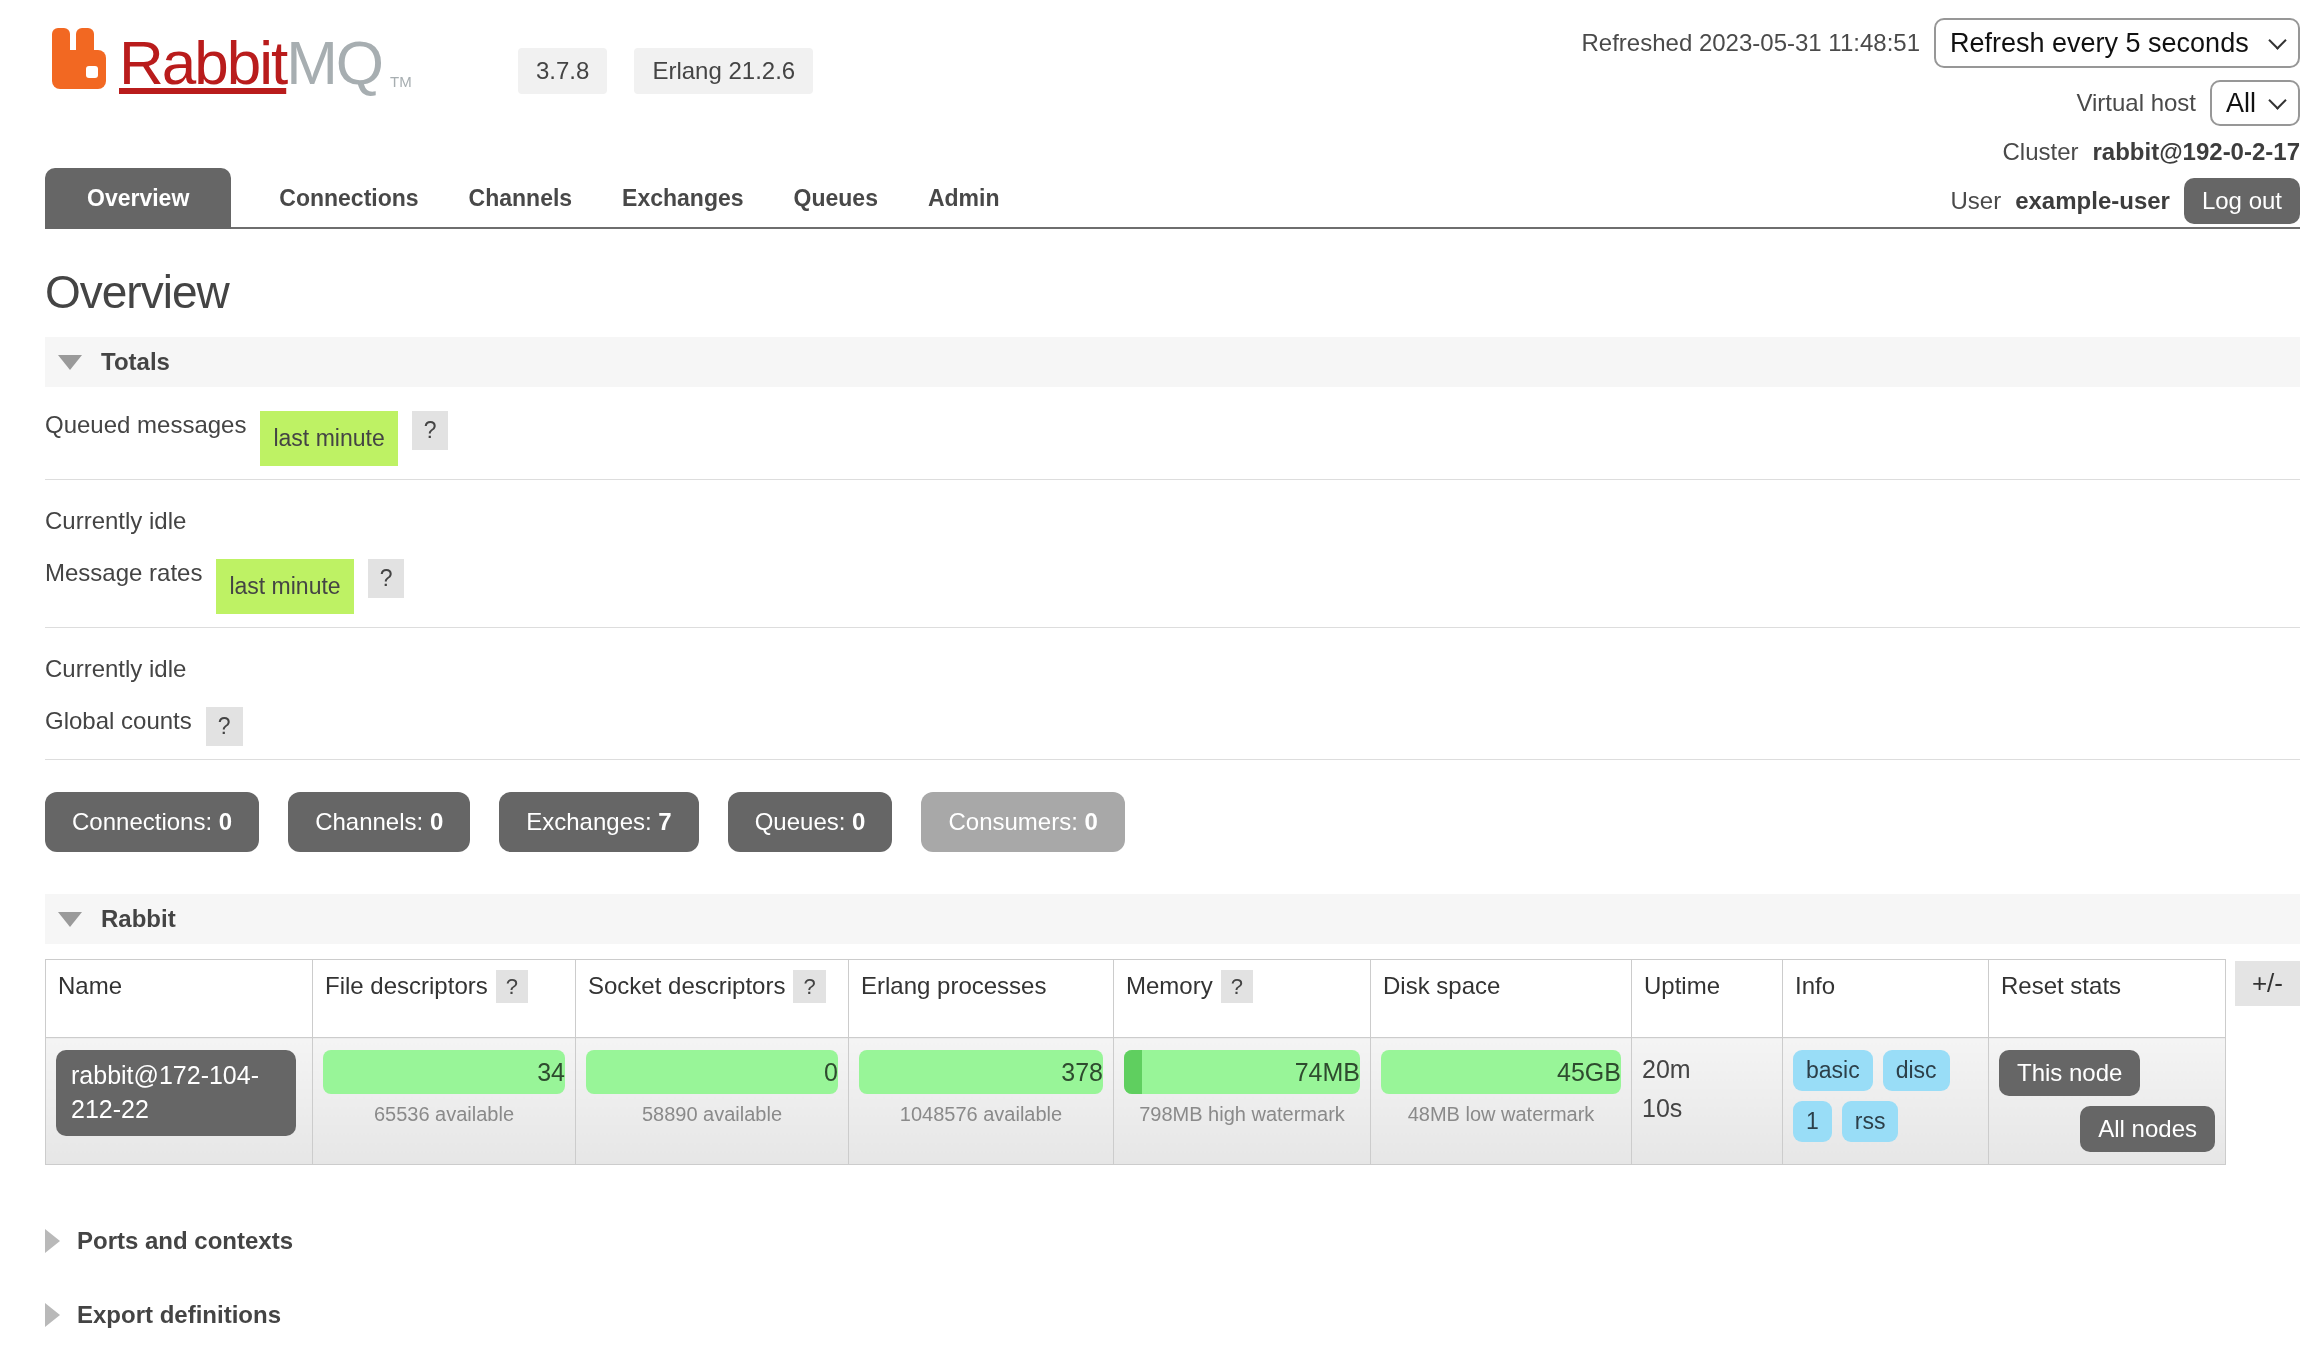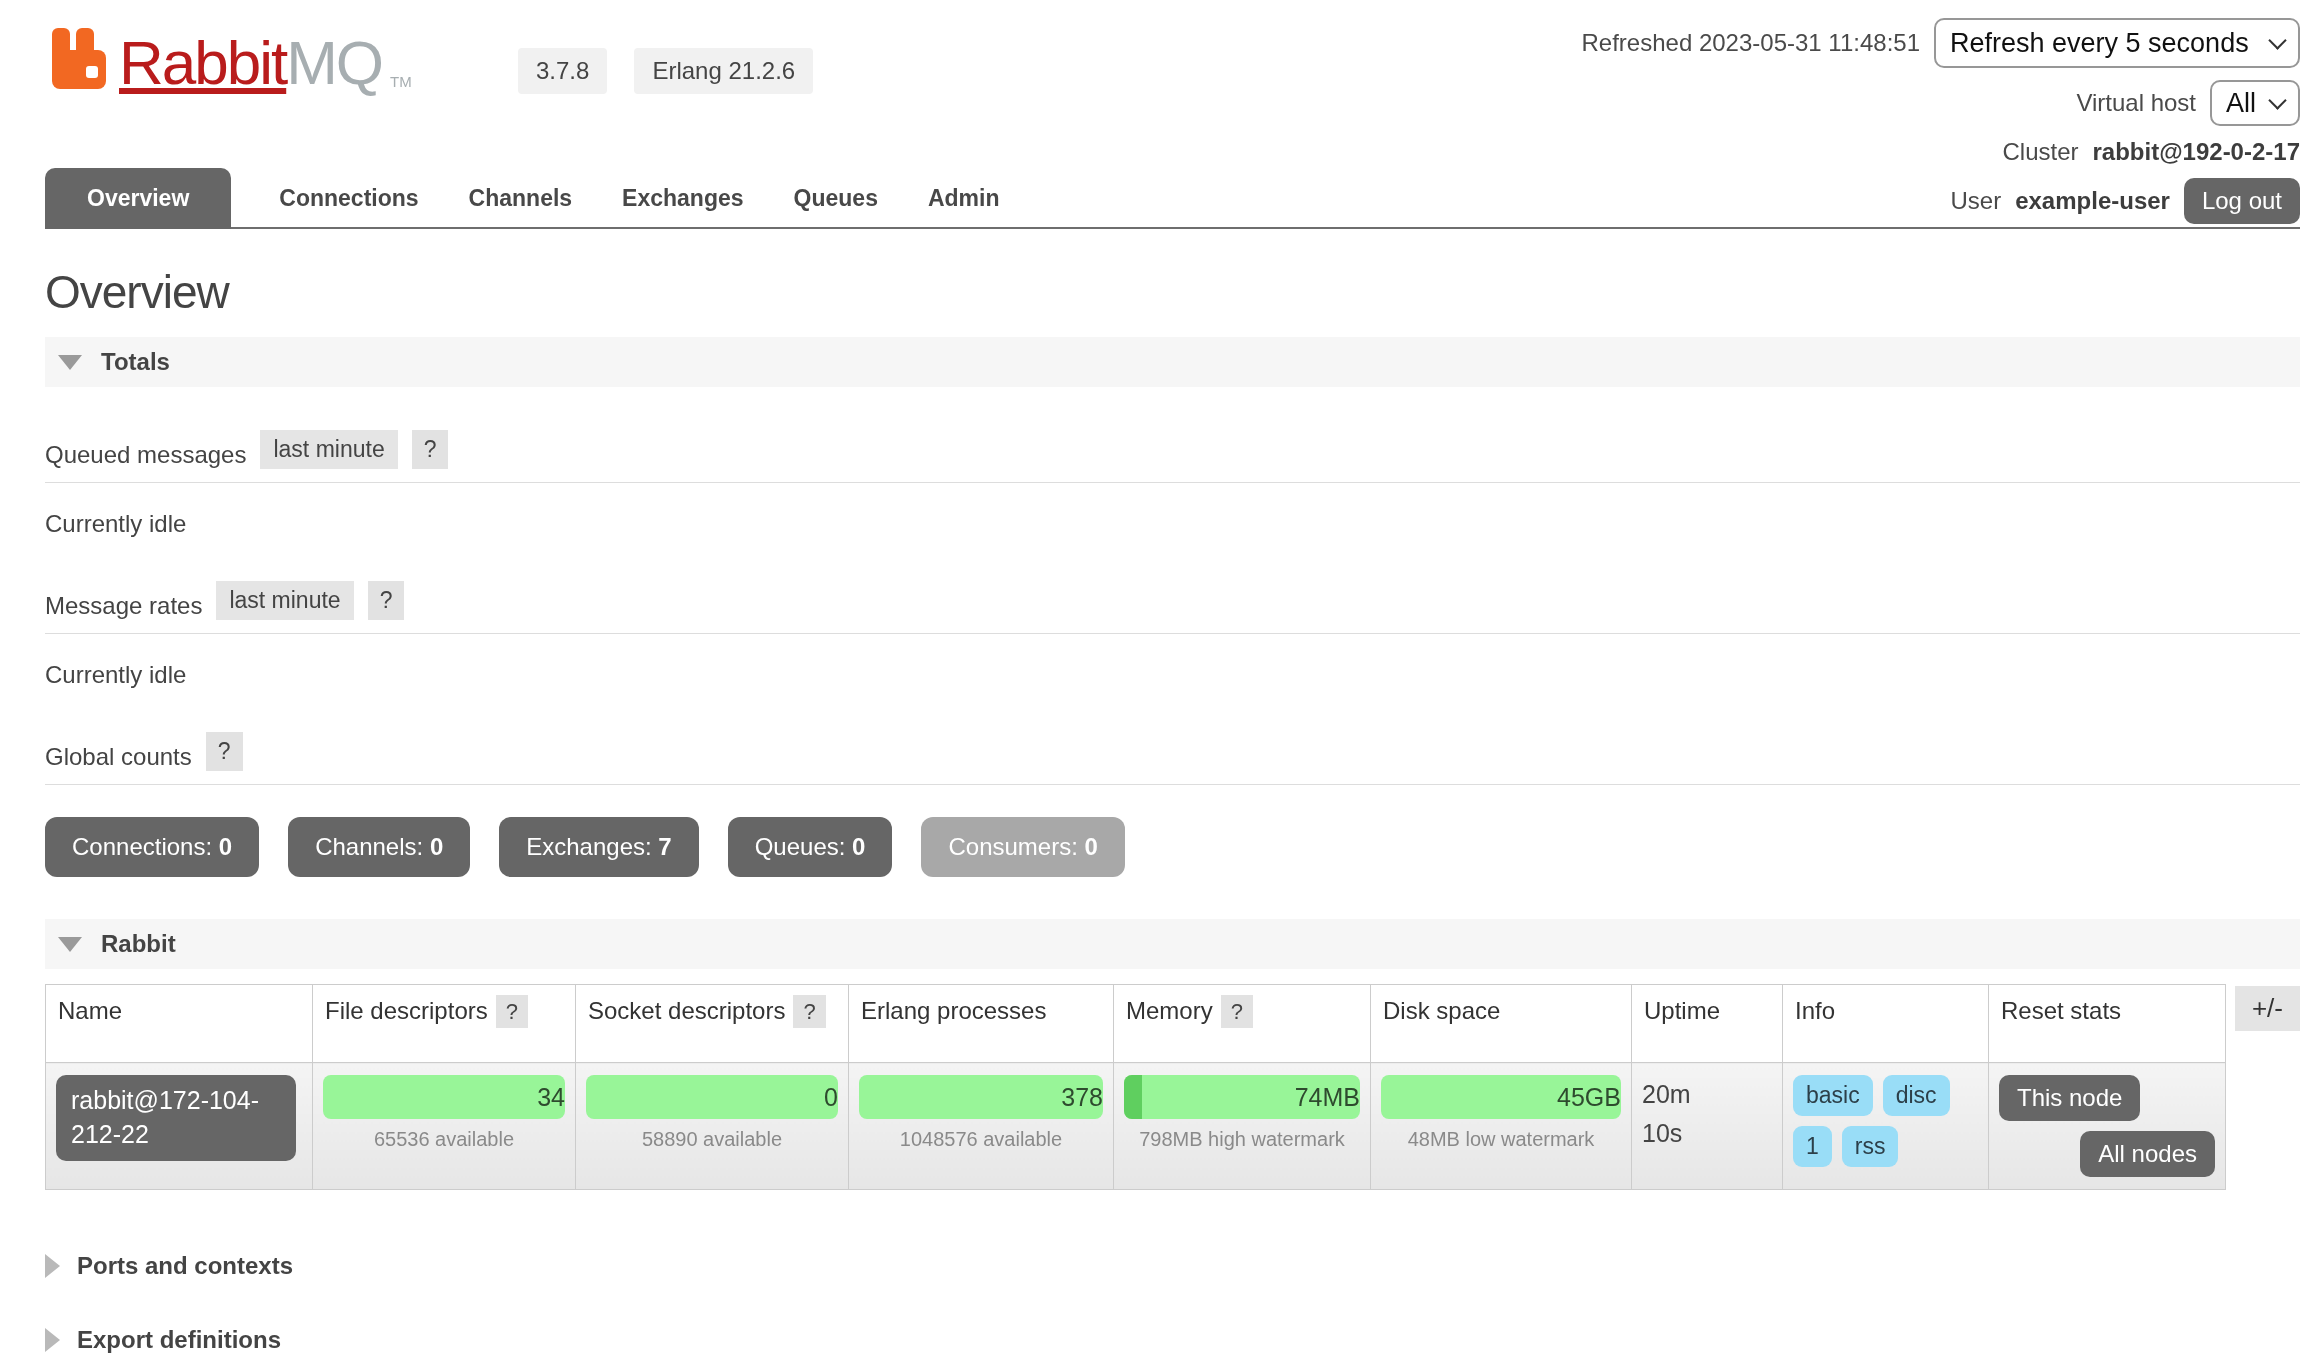--- a/index.html
+++ b/index.html
@@ -39,23 +39,23 @@
   
   h1{font-size:46px;font-weight:400;color:#444;margin:36px 0 0 0;letter-spacing:-1px;}
   .section-bar{margin-top:18px;background:#f6f6f6;padding:11px 0 11px 13px;
     display:flex;align-items:center;gap:19px;cursor:pointer;}
   .section-bar .label{font-size:24px;font-weight:bold;color:#444;}
   .tri-down{width:0;height:0;border-left:12px solid transparent;border-right:12px solid transparent;
     border-top:15px solid #9a9a9a;}
   .tri-right{width:0;height:0;border-top:12px solid transparent;border-bottom:12px solid transparent;
     border-left:15px solid #b9b9b9;}
 
-  .subhead{margin-top:43px;padding-bottom:13px;border-bottom:1px solid #ddd;
-    display:flex;align-items:flex-end;gap:14px;font-size:24px;color:#444;}
-  .pill{background:#e5e5e5;padding:6px 13px;font-size:23px;color:#444;cursor:pointer;}
+  .subhead{margin-top:24px;padding-bottom:13px;border-bottom:1px solid #ddd;
+    display:flex;align-items:flex-start;gap:14px;font-size:24px;color:#444;}
+  .pill{background:#bef264;padding:14px 13px;font-size:23px;color:#444;cursor:pointer;}
   .helpb{background:#e2e2e2;padding:6px 12px;font-size:23px;color:#444;cursor:pointer;}
   .idle{margin-top:27px;font-size:24px;color:#444;}
 
   .counts{margin-top:32px;display:flex;gap:29px;}
   .count-btn{background:#666;color:#fff;border:none;border-radius:12px;padding:16px 27px;
     font-size:24px;font-family:inherit;cursor:pointer;white-space:nowrap;}
   .count-btn b{font-weight:bold;}
   .count-btn.muted{background:#a8a8a8;}
 
   

